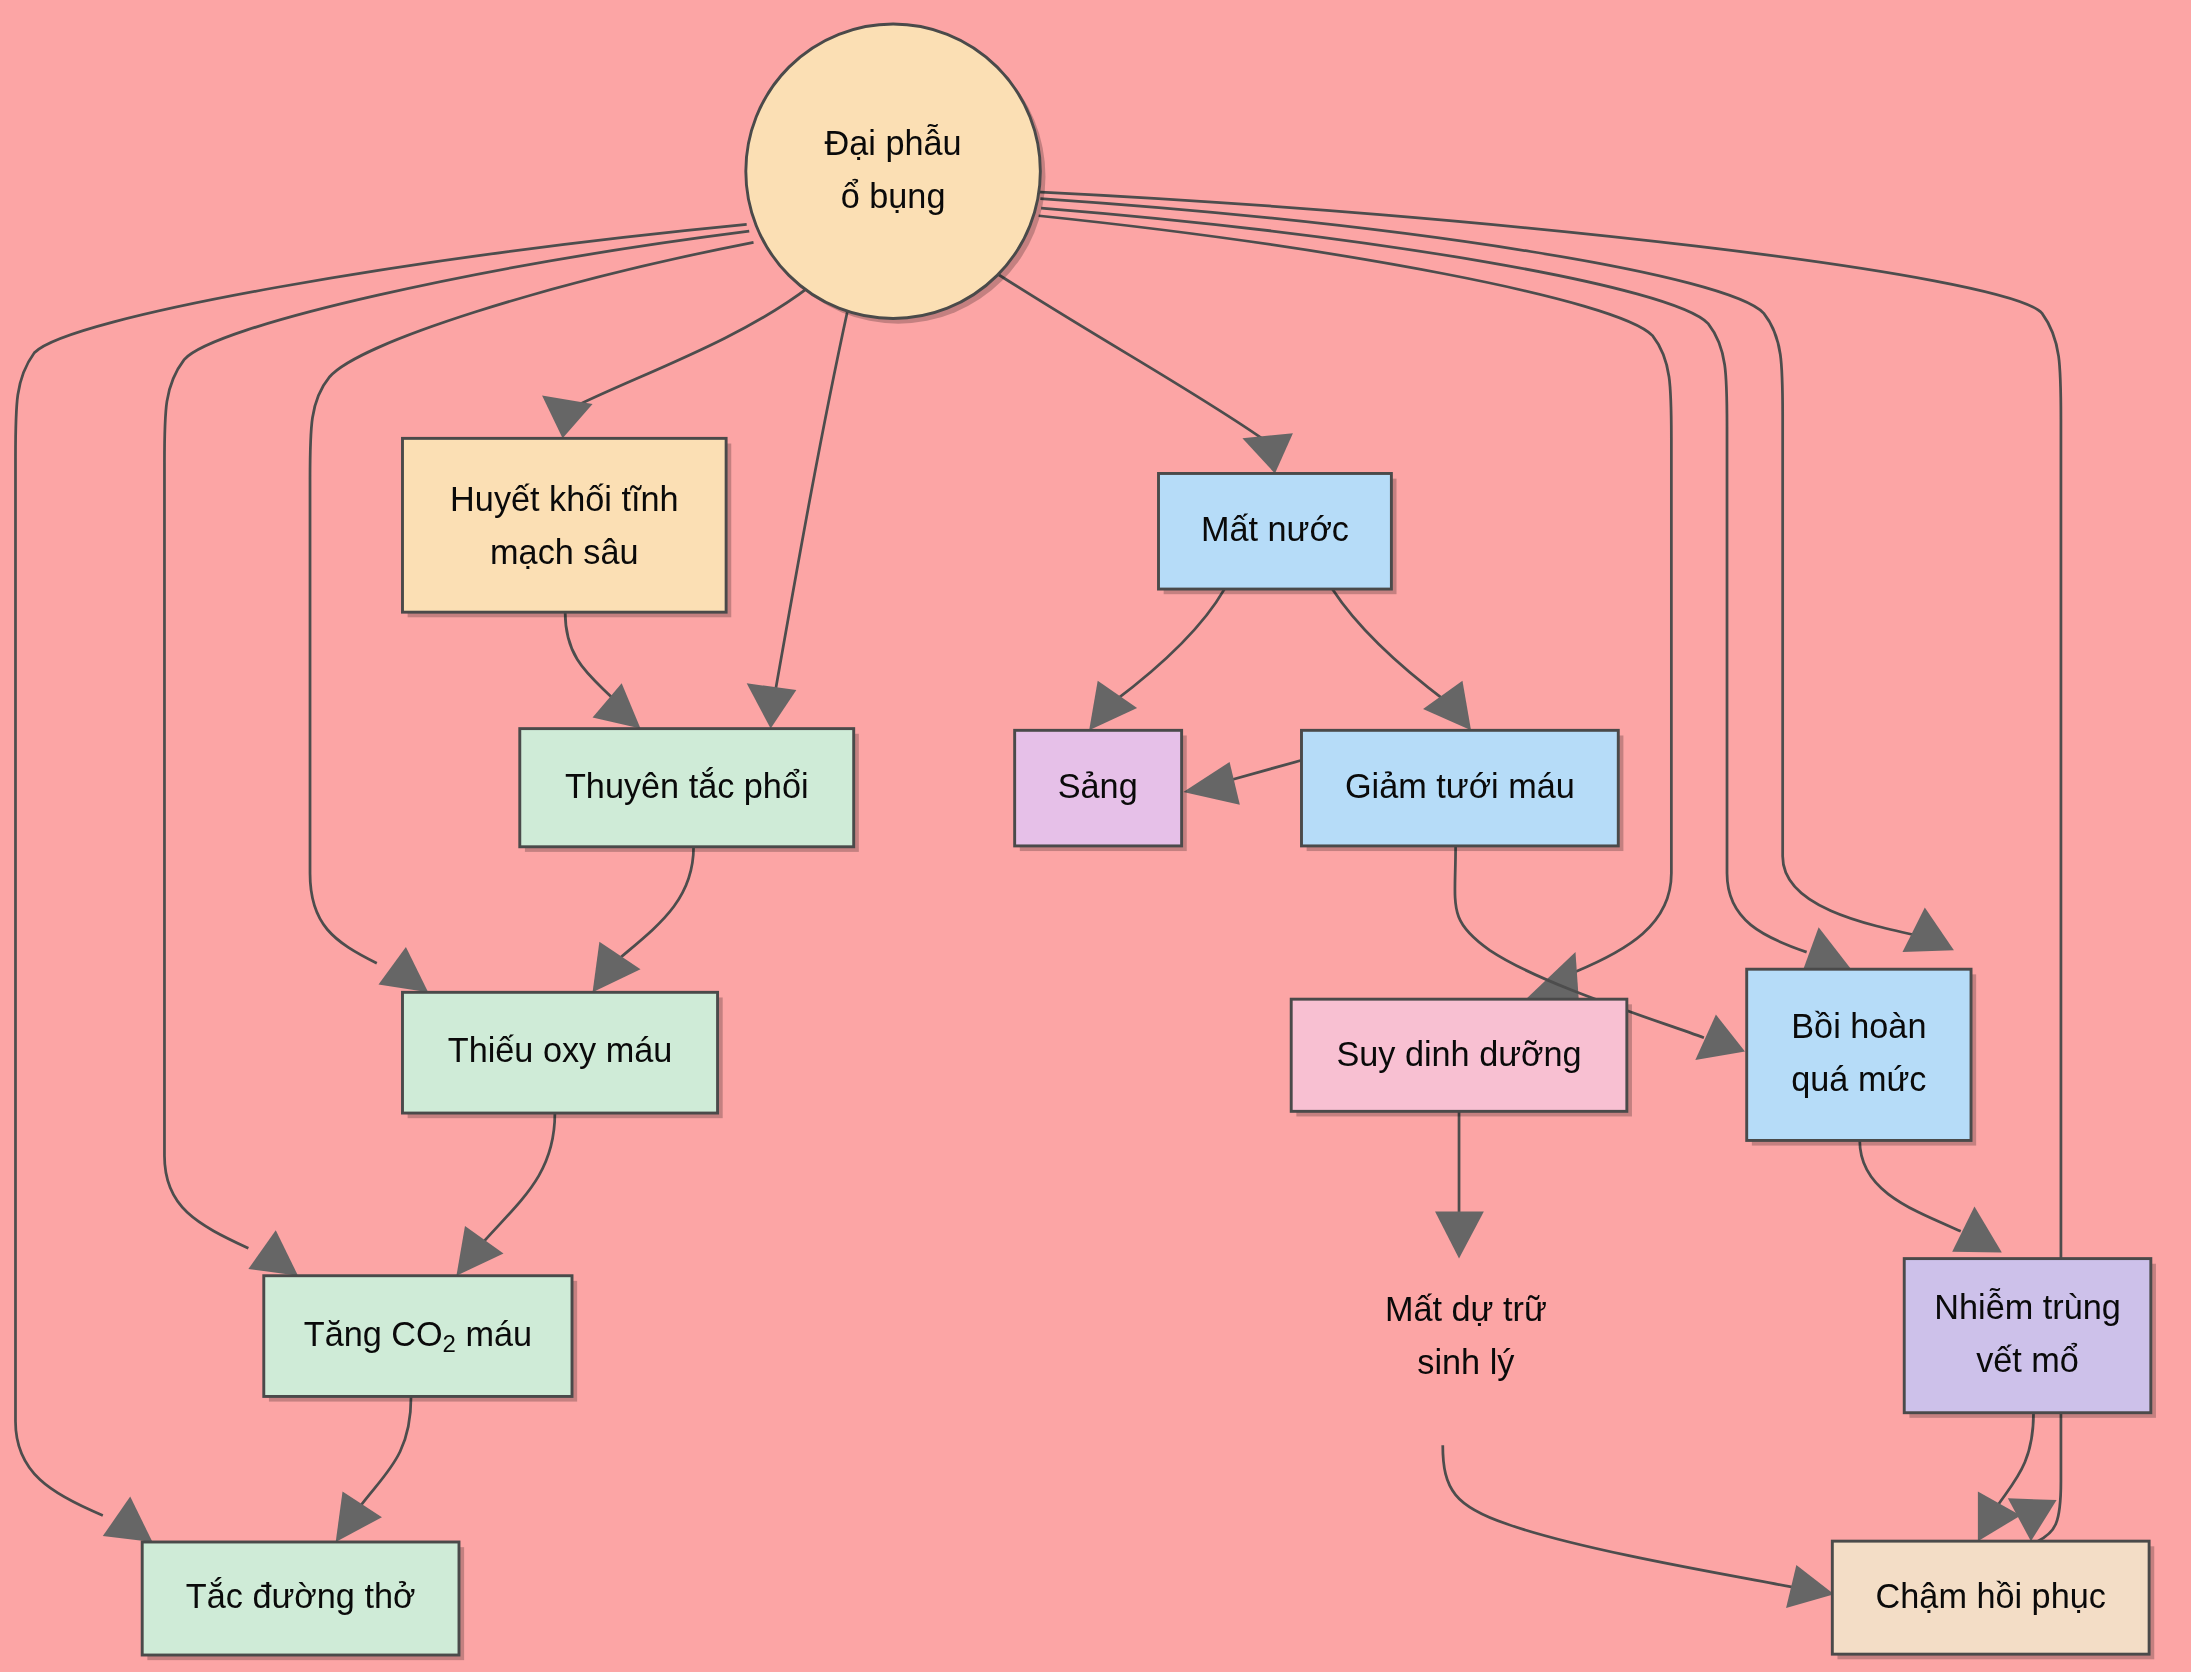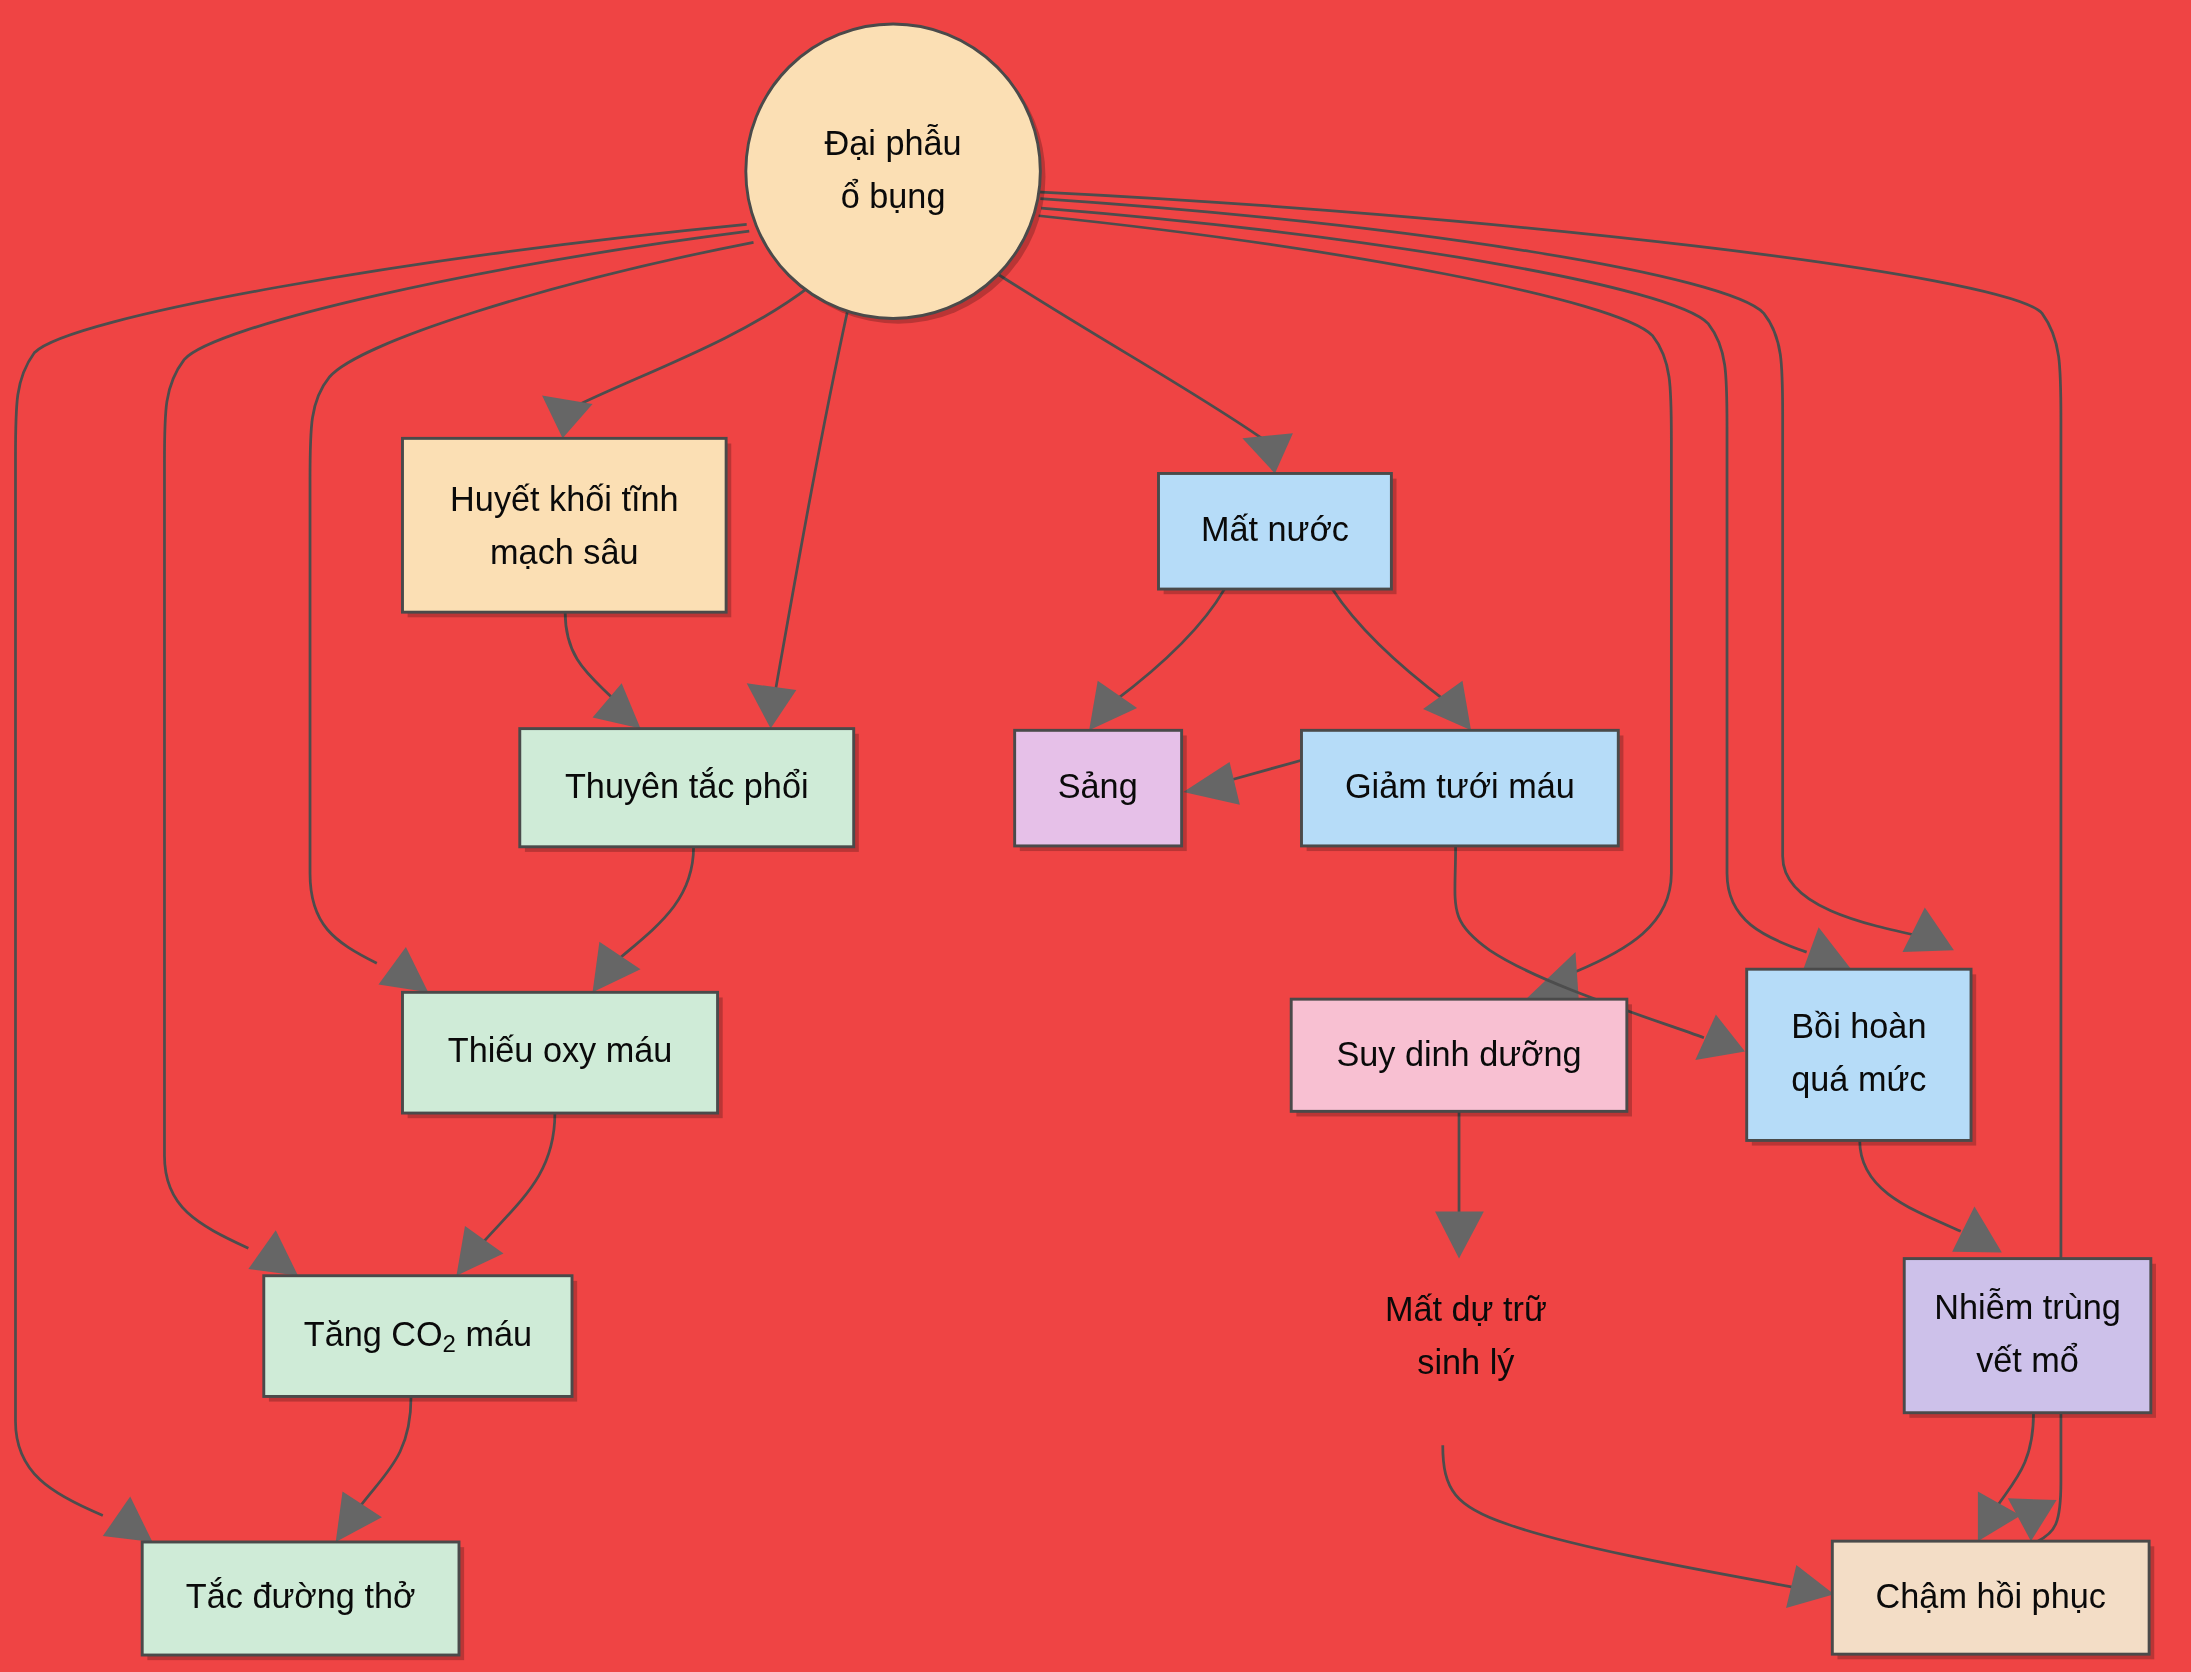--- a/index.html
+++ b/index.html
@@ -7,21 +7,21 @@
     padding: 0;
     background: #ffffff;
   }
   body {
     font-family: "Liberation Sans", sans-serif;
   }
   #diagram-root {
     position: relative;
     width: 2192px;
     height: 1673px;
-    background: #ef4444;
+    background: #fca5a5;
     overflow: hidden;
   }
   svg.flow {
     position: absolute;
     top: 0;
     left: 0;
     width: 2192px;
     height: 1673px;
   }
   .edge-path {

